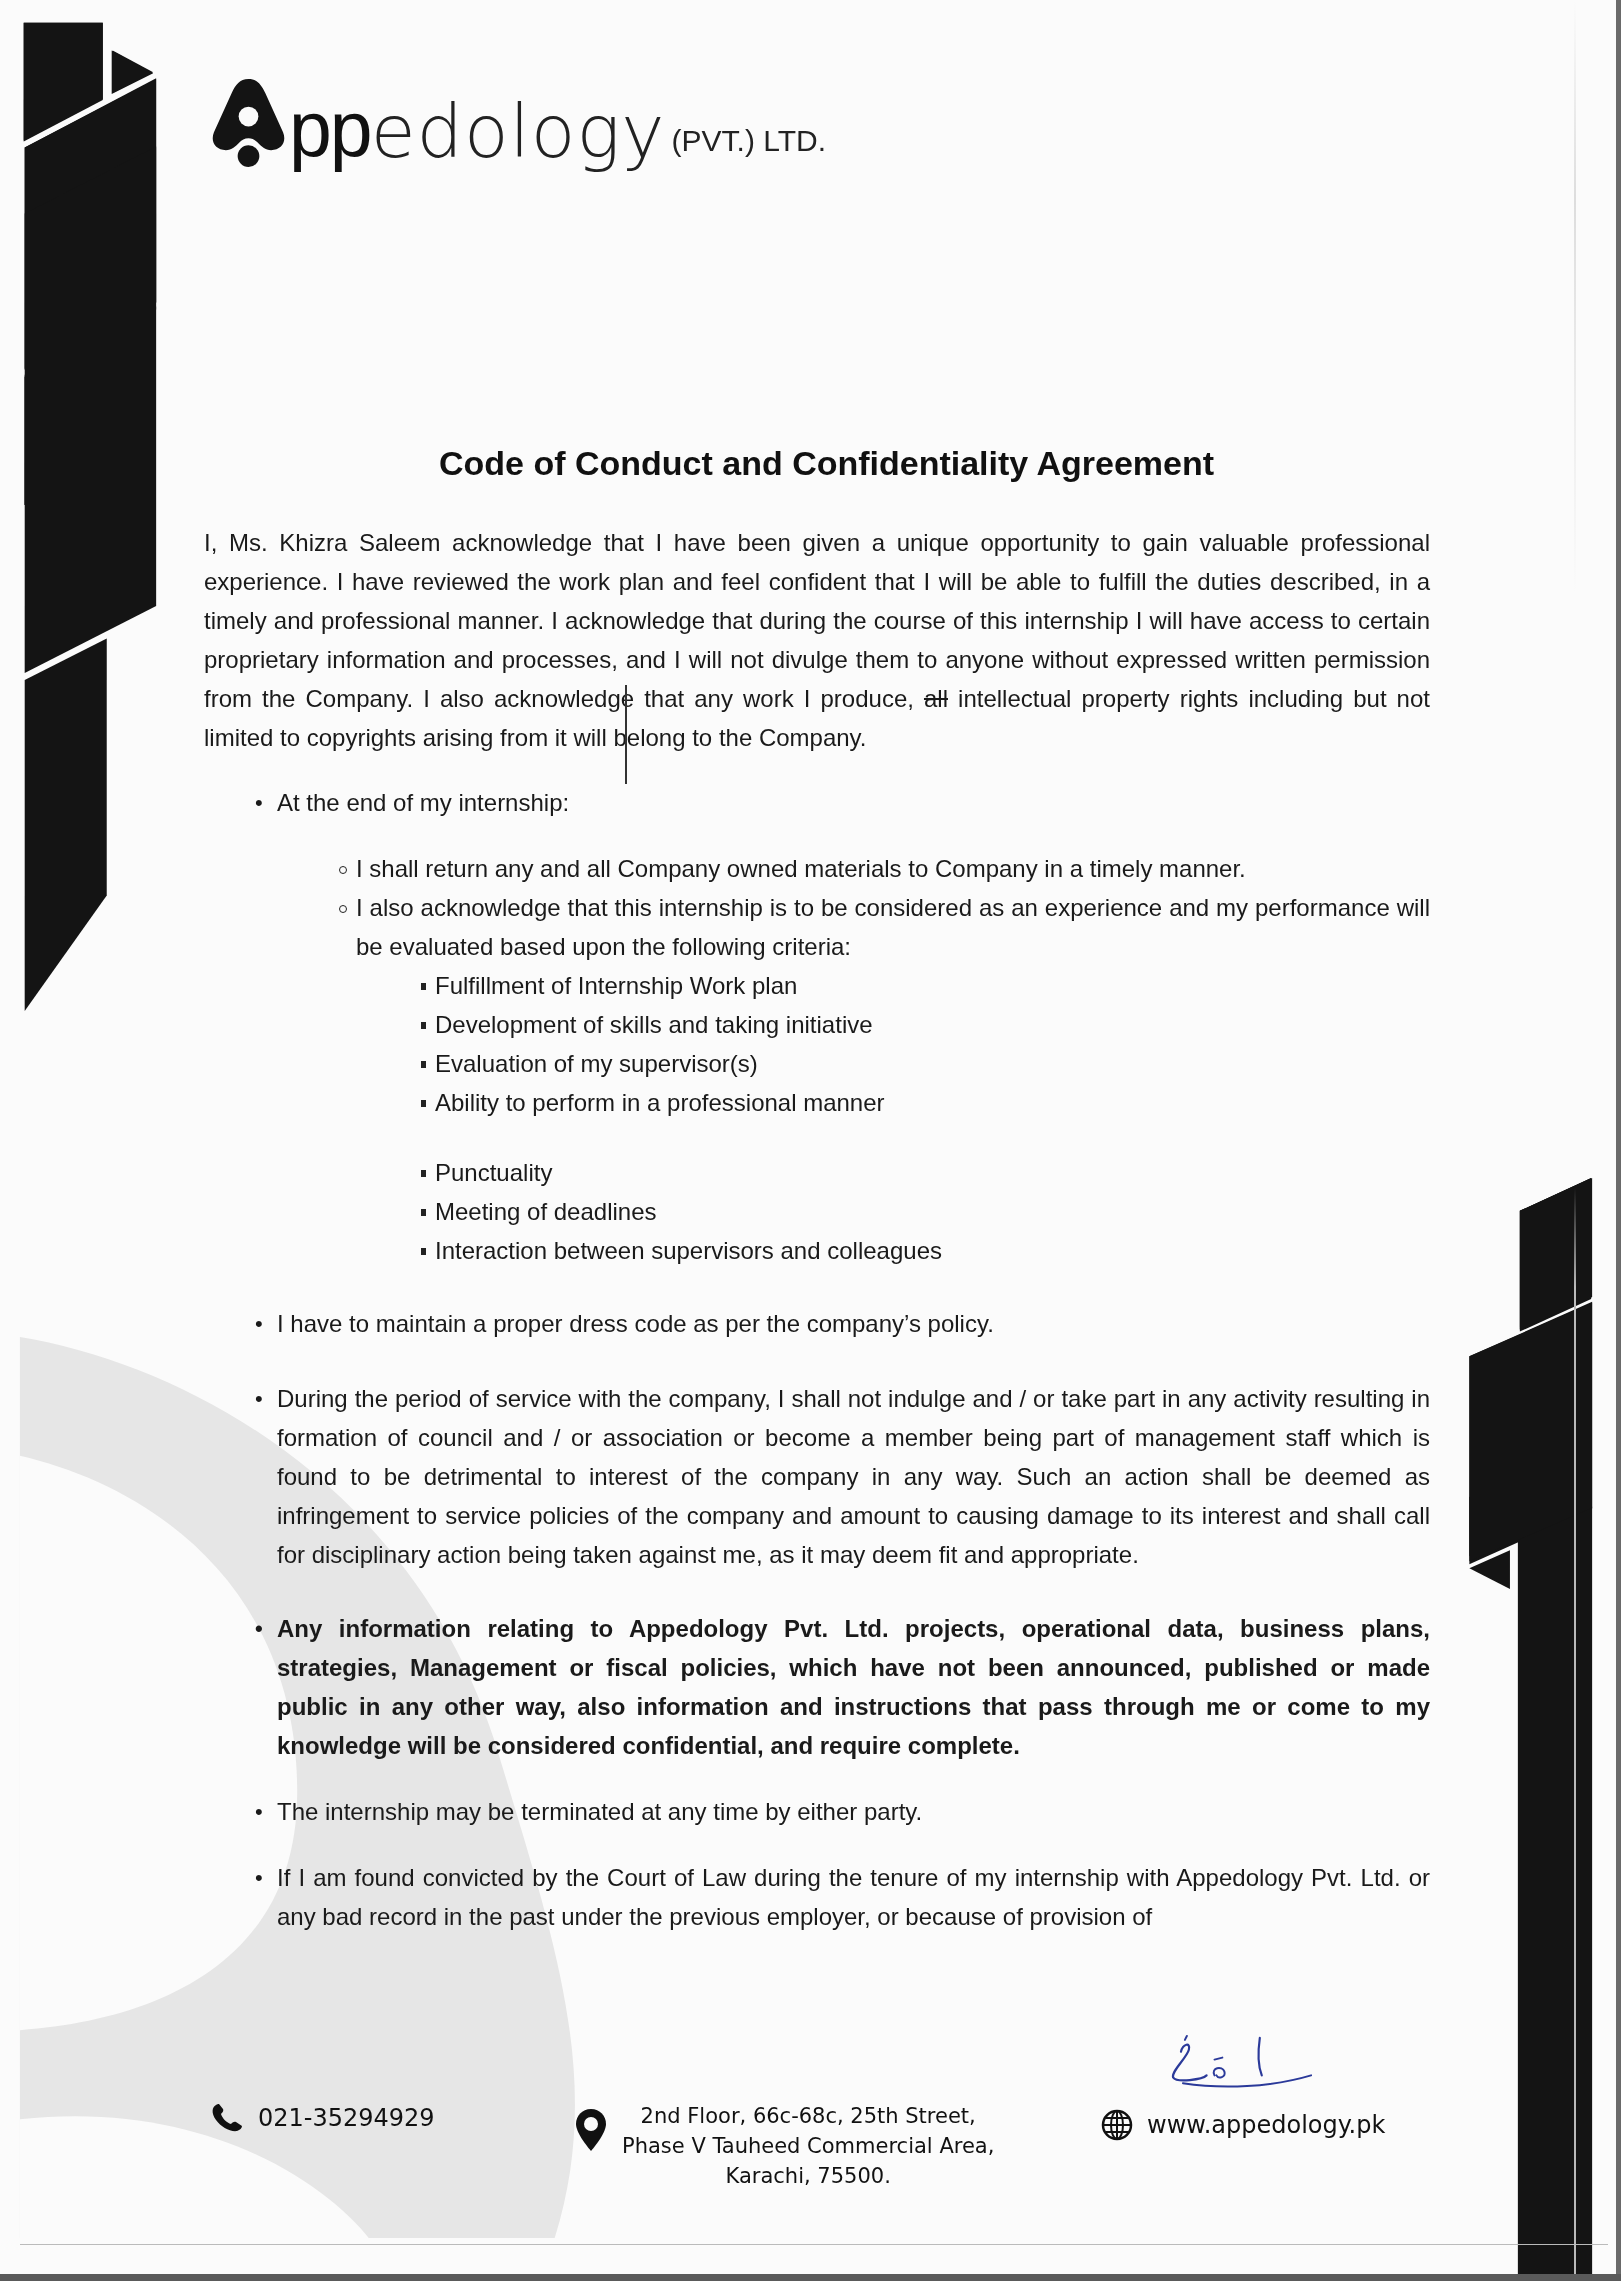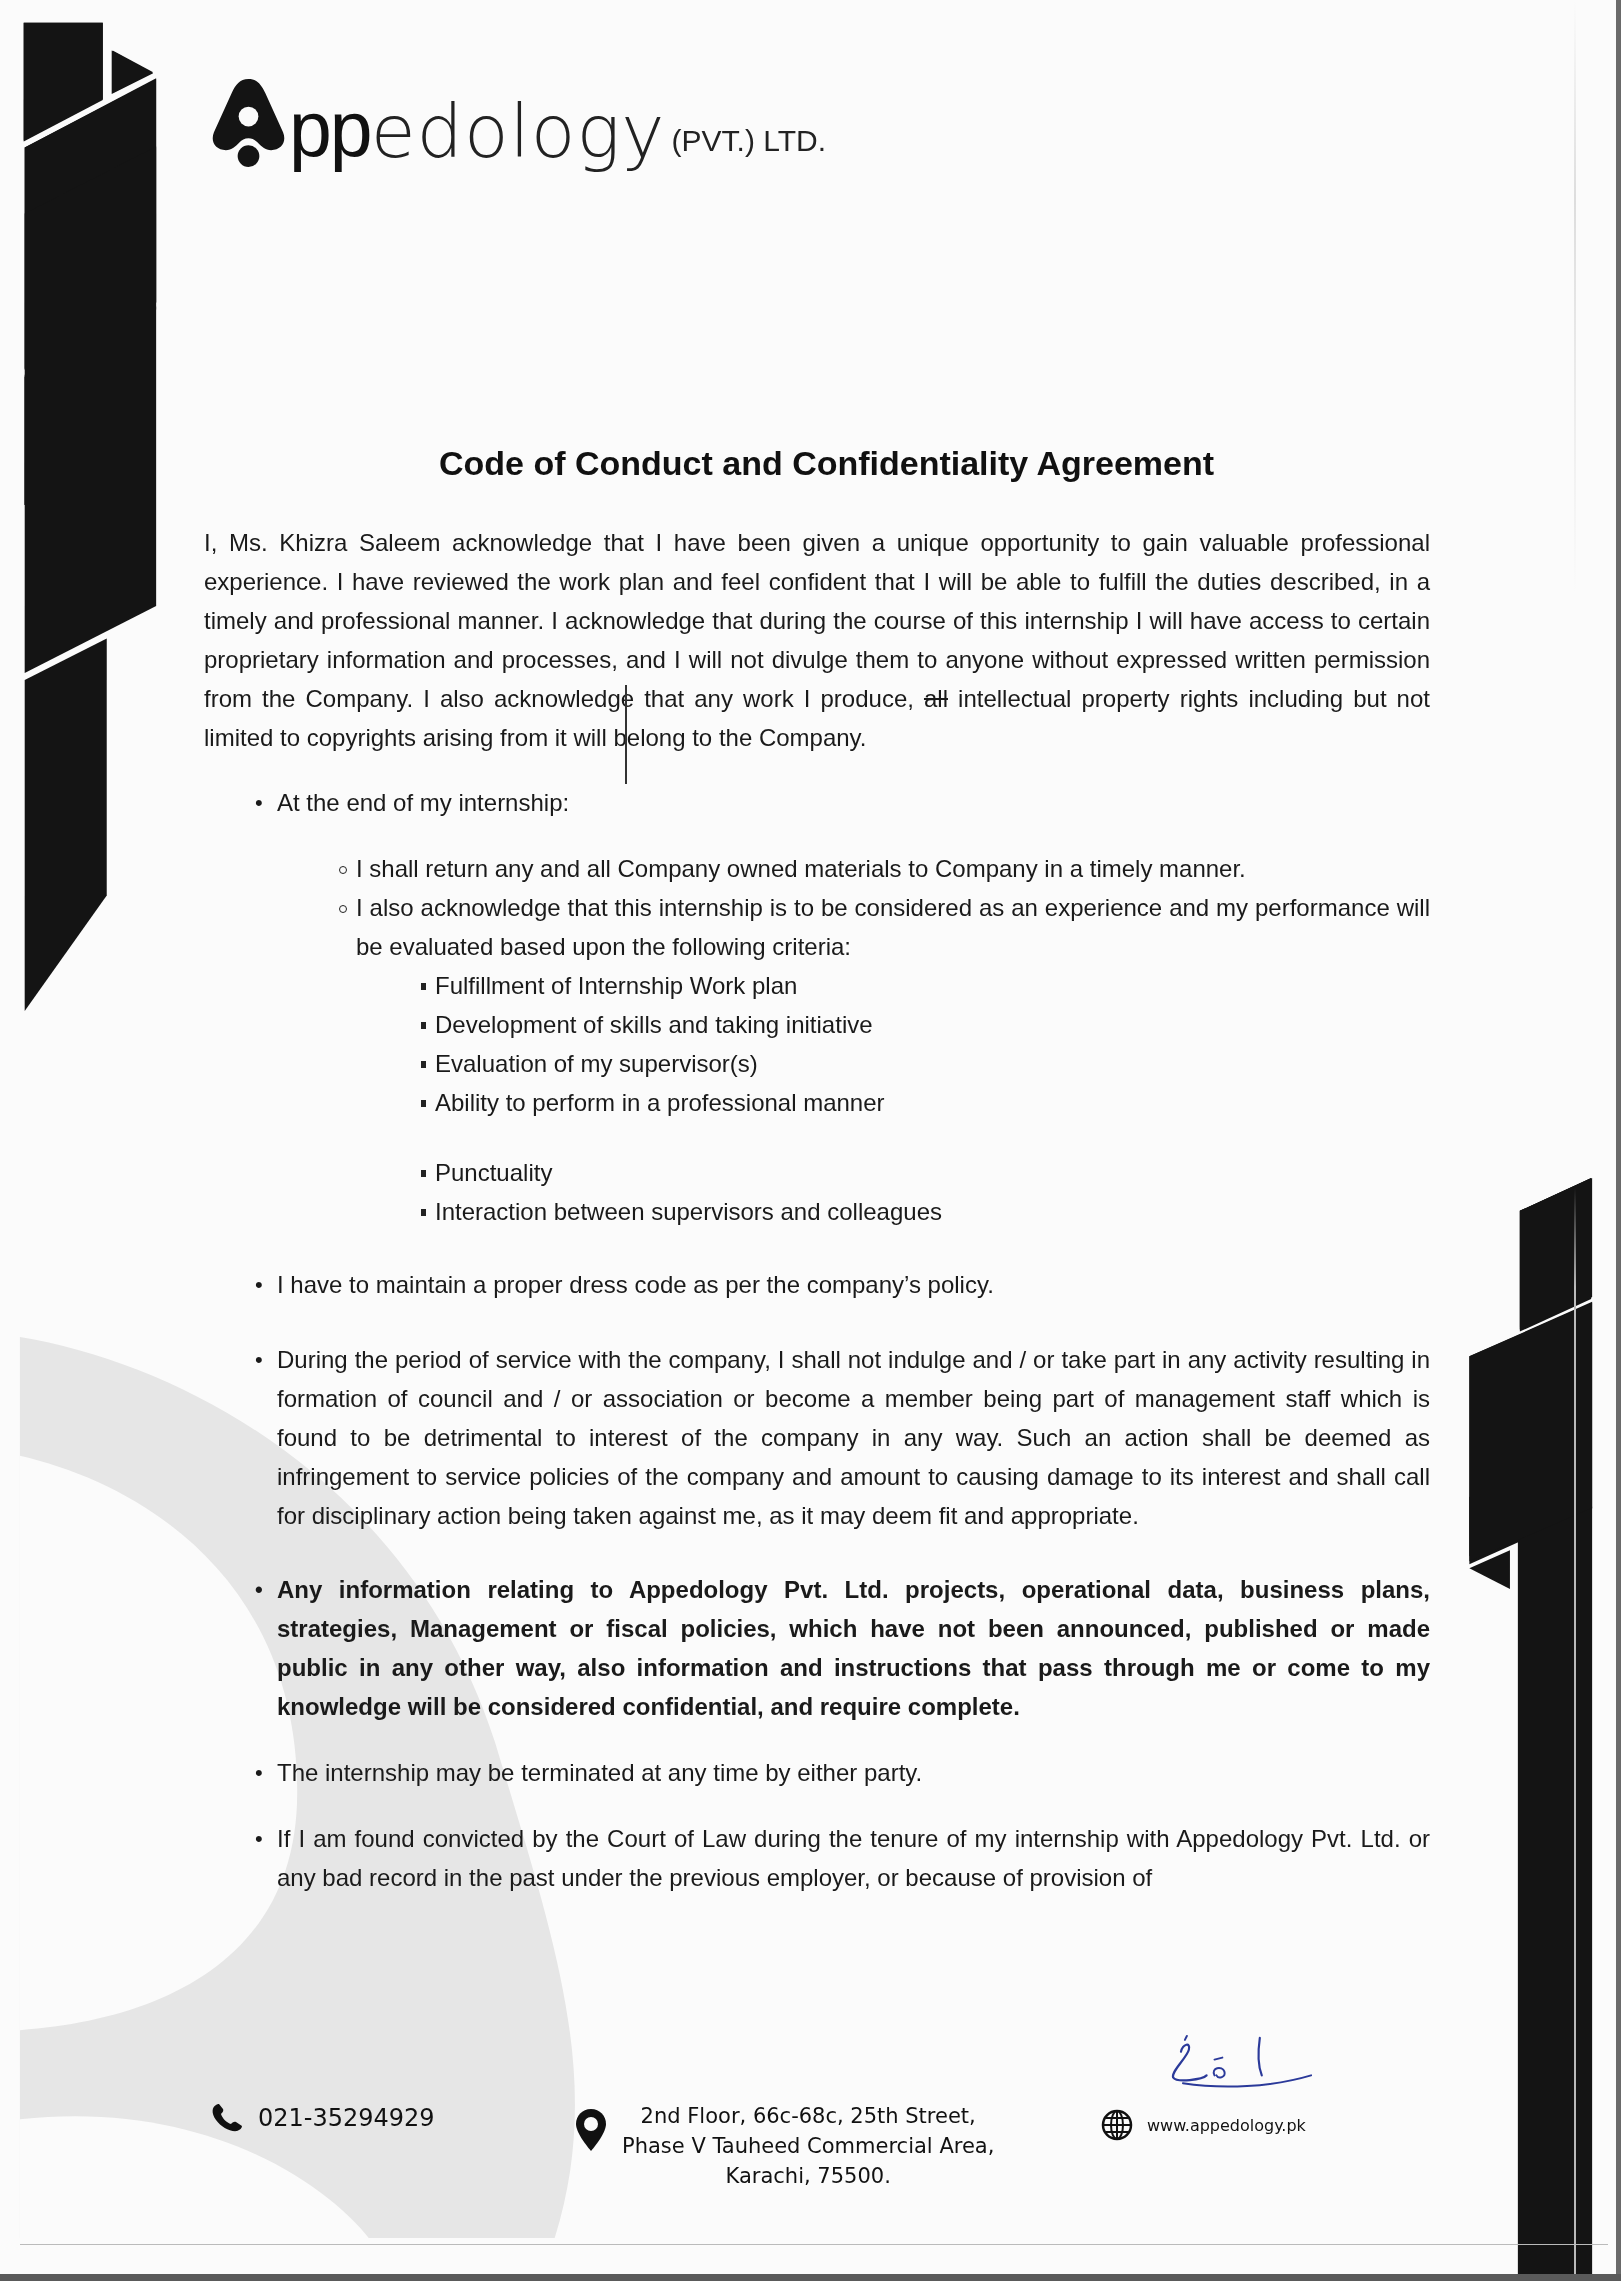--- a/index.html
+++ b/index.html
@@ -48,21 +48,21 @@
     .mt-sec4 { margin-top: 27px; }
     .mt-sec5 { margin-top: 27px; }
     .nowrap-left { text-align: left; }
 
     .strike { text-decoration: line-through; }
     .pen-mark { position: absolute; left: 625px; top: 685px; width: 2px; height: 99px; background: #333; }
 
     .footer-item { position: absolute; display: flex; align-items: center; font-family: "DejaVu Sans", sans-serif; color: #111; }
     .footer-phone { left: 210px; top: 2103px; font-size: 24px; }
     .footer-address { left: 574px; top: 2101px; font-size: 21px; }
-    .footer-web { left: 1101px; top: 2109px; font-size: 16px; }
+    .footer-web { left: 1101px; top: 2109px; font-size: 24px; }
     .address-lines { text-align: center; line-height: 30px; }
     .signature { position: absolute; left: 1163px; top: 2032px; width: 168px; height: 69px; }
   </style>
 </head>
 <body>
 
 <svg class="deco" width="168" height="1030" viewBox="0 0 170 1040">
   <polygon points="24,22 104,22 104,99 24,141" fill="#141414"></polygon>
   <polygon points="114,50 155,72 114,93" fill="#141414"></polygon>
   <polygon points="25,148 158,78 158,305 25,372" fill="#141414"></polygon>
@@ -179,20 +179,21 @@
         <li>
           <span>I also acknowledge that this internship is to be considered as an experience and my performance will be evaluated based upon the following criteria:</span>
           <ul class="l3" style="margin-left:-79px; padding-left:79px;">
             <li>Fulfillment of Internship Work plan</li>
             <li>Development of skills and taking initiative</li>
             <li>Evaluation of my supervisor(s)</li>
             <li>Ability to perform in a professional manner</li>
           </ul>
           <ul class="l3 mt-gap" style="margin-left:-79px; padding-left:79px;">
             <li>Punctuality</li>
+            <li>Meeting of deadlines</li>
             <li>Interaction between supervisors and colleagues</li>
           </ul>
         </li>
       </ul>
     </li>
     <li class="mt-sec nowrap-left"><span>I have to maintain a proper dress code as per the company’s policy.</span></li>
     <li class="mt-sec2"><span>During the period of service with the company, I shall not indulge and / or take part in any activity resulting in formation of council and / or association or become a member being part of management staff which is found to be detrimental to interest of the company in any way. Such an action shall be deemed as infringement to service policies of the company and amount to causing damage to its interest and shall call for disciplinary action being taken against me, as it may deem fit and appropriate.</span></li>
     <li class="mt-sec3"><span>Any information relating to Appedology Pvt. Ltd. projects, operational data, business plans, strategies, Management or fiscal policies, which have not been announced, published or made public in any other way, also information and instructions that pass through me or come to my knowledge will be considered confidential, and require complete.</span></li>
     <li class="mt-sec4 nowrap-left"><span>The internship may be terminated at any time by either party.</span></li>
     <li class="mt-sec5"><span>If I am found convicted by the Court of Law during the tenure of my internship with Appedology Pvt. Ltd. or any bad record in the past under the previous employer, or because of  provision of</span></li>

